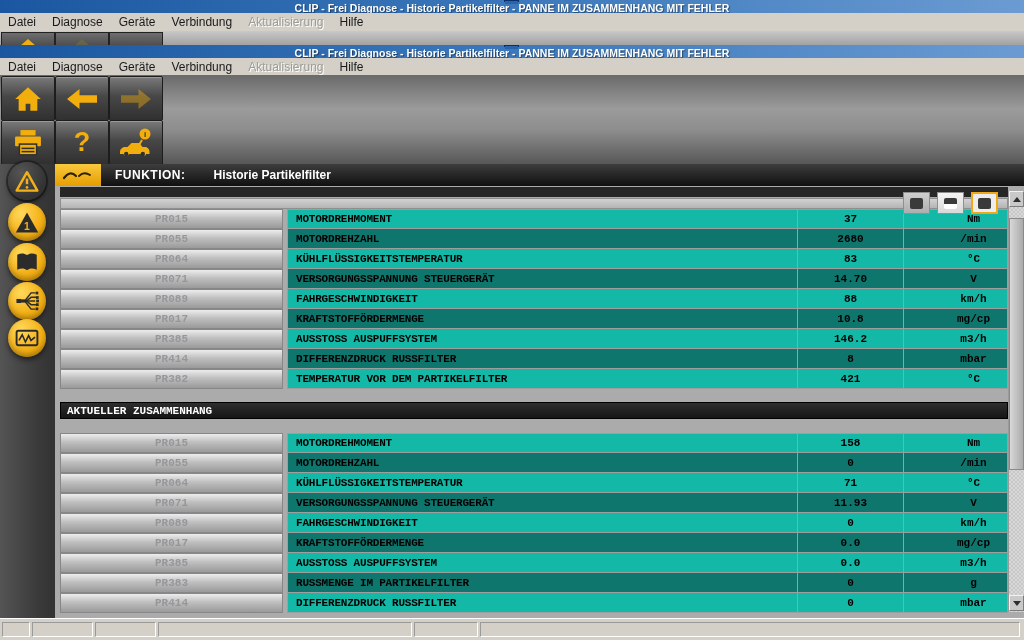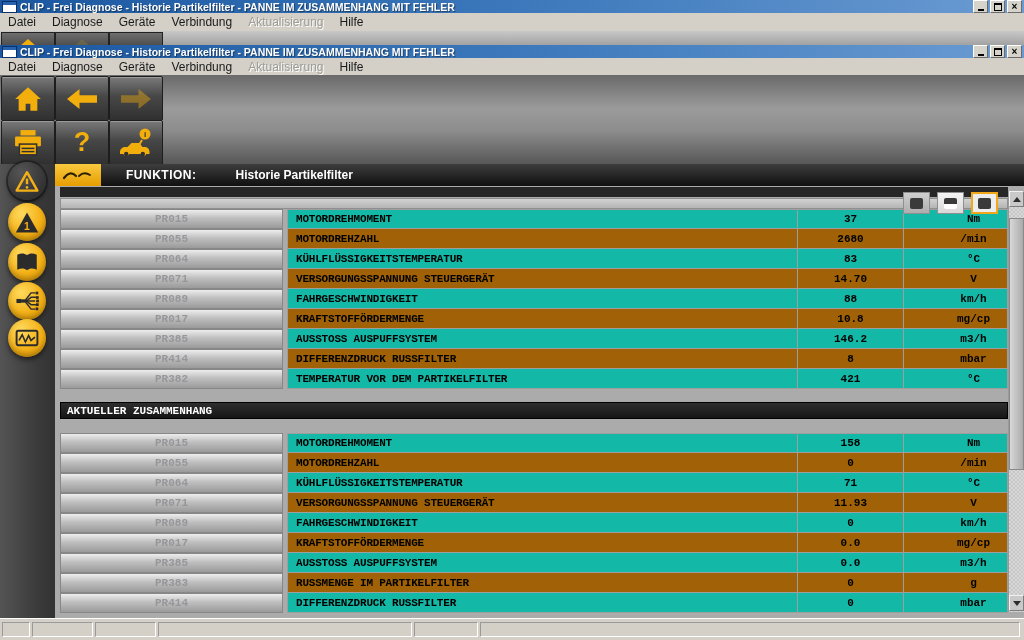--- a/index.html
+++ b/index.html
@@ -1,20 +1,20 @@
 <!DOCTYPE html>
 <html><head>
 <meta charset="utf-8">
 <style>
   html,body{margin:0;padding:0;width:1024px;height:640px;overflow:hidden;
     font-family:"Liberation Sans",sans-serif;background:#d4d0c8;}
   .abs{position:absolute;}
   
   .titlebar{left:0;right:0;height:13px;background:linear-gradient(90deg,#1a57a0,#3f7bbd 55%,#6b9bd2);
-    display:flex;align-items:center;color:#fff;font-size:10.5px;font-weight:bold;}
+    display:flex;align-items:center;color:#fff;font-size:10.5px;font-weight:bold;flex-direction:column;}
   .appicon{width:13px;height:10px;margin:0 3px 0 2px;background:#fff;border:1px solid #08306b;position:relative;}
   .appicon::before{content:"";position:absolute;left:0;top:0;right:0;height:3px;background:#2a63ad;}
   .titletext{white-space:nowrap;text-shadow:1px 1px 1px rgba(0,0,0,.45);}
   .winctls{margin-left:auto;display:flex;padding-right:2px;}
   .wbtn{width:13px;height:11px;margin-left:2px;background:#d6d3ca;border:1px solid;
     border-color:#ffffff #6a6a6a #6a6a6a #ffffff;position:relative;display:flex;align-items:center;justify-content:center;}
   .g-min{width:6px;height:2px;background:#000;margin-top:6px;}
   .g-rest{width:6px;height:5px;border:1px solid #000;border-top:2px solid #000;}
   .g-close{font-size:10px;line-height:9px;color:#000;font-weight:bold;}
   
@@ -35,42 +35,42 @@
     display:flex;align-items:center;justify-content:center;}
   .gridbtn .qmark{font-size:27px;font-weight:bold;color:#f2ae0c;line-height:27px;}
   .circ{position:absolute;top:99px;width:48px;height:48px;border-radius:50%;
     background:radial-gradient(circle at 35% 28%,#ffd95c,#f4b117 55%,#d89404);
     box-shadow:0 4px 7px rgba(0,0,0,.5),0 0 0 2px rgba(60,60,60,.35),inset 0 -4px 6px rgba(0,0,0,.25),inset 0 2px 3px rgba(255,255,255,.55);
     display:flex;align-items:center;justify-content:center;}
   .circ.active{background:radial-gradient(circle at 35% 28%,#5c5c5c,#363636 65%,#262626);
     box-shadow:0 4px 7px rgba(0,0,0,.6),0 0 0 2px rgba(25,25,25,.6),inset 0 2px 3px rgba(255,255,255,.15);}
   
   .funcbar{left:55px;right:0;top:164px;height:22px;background:linear-gradient(180deg,#3d3d3d,#101010);
-    display:flex;align-items:center;color:#fff;font-weight:bold;font-size:12px;gap:11px;}
+    display:flex;align-items:center;color:#fff;font-weight:bold;font-size:12px;}
   .functab{width:46px;height:22px;background:linear-gradient(180deg,#f9c93e,#e79d00);
     display:flex;align-items:center;justify-content:center;margin-right:14px;}
   .funclabel{letter-spacing:.5px;margin-right:28px;}
   
   .sidebar{left:0;top:164px;width:55px;height:454px;background:linear-gradient(90deg,#545454,#3a3a3a 70%,#323232);}
   .sidecirc{position:absolute;left:8px;width:38px;height:38px;border-radius:50%;
     background:radial-gradient(circle at 35% 28%,#ffd95c,#f4b117 55%,#d89404);
     box-shadow:0 3px 5px rgba(0,0,0,.5),inset 0 -3px 5px rgba(0,0,0,.25);
     display:flex;align-items:center;justify-content:center;}
   .sidecirc.darkbg{background:radial-gradient(circle at 35% 28%,#555,#353535 65%,#2a2a2a);
     box-shadow:0 3px 5px rgba(0,0,0,.55),0 0 0 2px rgba(20,20,20,.5);}
   
   .table-area{left:55px;right:0;top:186px;height:464px;background:#ababab;font-family:Liberation Mono, monospace;}
   .thead-dark{left:5px;width:948px;top:1px;height:10px;background:#262626;}
   .thead-gray{left:5px;width:948px;top:12px;height:11px;background:linear-gradient(180deg,#d2d2d2,#b4b4b4);border:1px solid #8f8f8f;box-sizing:border-box;}
   .rows{left:5px;width:948px;}
   .trow{display:flex;height:20px;}
   .tcode{width:223px;margin-right:4px;box-sizing:border-box;border:1px solid #878787;
     background:linear-gradient(180deg,#ededed,#bfbfbf 45%,#9a9a9a);
     color:#97979b;font-size:11px;font-weight:bold;display:flex;align-items:center;justify-content:center;}
-  .tright{flex:1;display:flex;box-sizing:border-box;border:1px solid #9e9e9e;border-top:none;background:#a16207;}
+  .tright{flex:1;display:flex;box-sizing:border-box;border:1px solid #9e9e9e;border-top:none;background:#0f766e;}
   .trow.gray .tright{background:#14b8a6;}
   .trow:first-child .tright{border-top:1px solid #9e9e9e;}
   .tname{flex:1;font-size:11px;font-weight:bold;color:#000;display:flex;align-items:center;padding-left:8px;letter-spacing:-.2px;}
   .tval{width:106px;box-sizing:border-box;border-left:1px solid #9e9e9e;font-size:11px;font-weight:bold;
     display:flex;align-items:center;justify-content:center;}
   .tunit{width:104px;box-sizing:border-box;border-left:1px solid #9e9e9e;font-size:11px;font-weight:bold;
     display:flex;align-items:center;justify-content:center;padding-left:36px;}
   .sechdr{left:5px;width:948px;top:216px;height:17px;background:linear-gradient(180deg,#2e2e2e,#151515);
     color:#fff;font-size:11px;font-weight:bold;display:flex;align-items:center;padding-left:6px;box-sizing:border-box;border:1px solid #000;}
   

